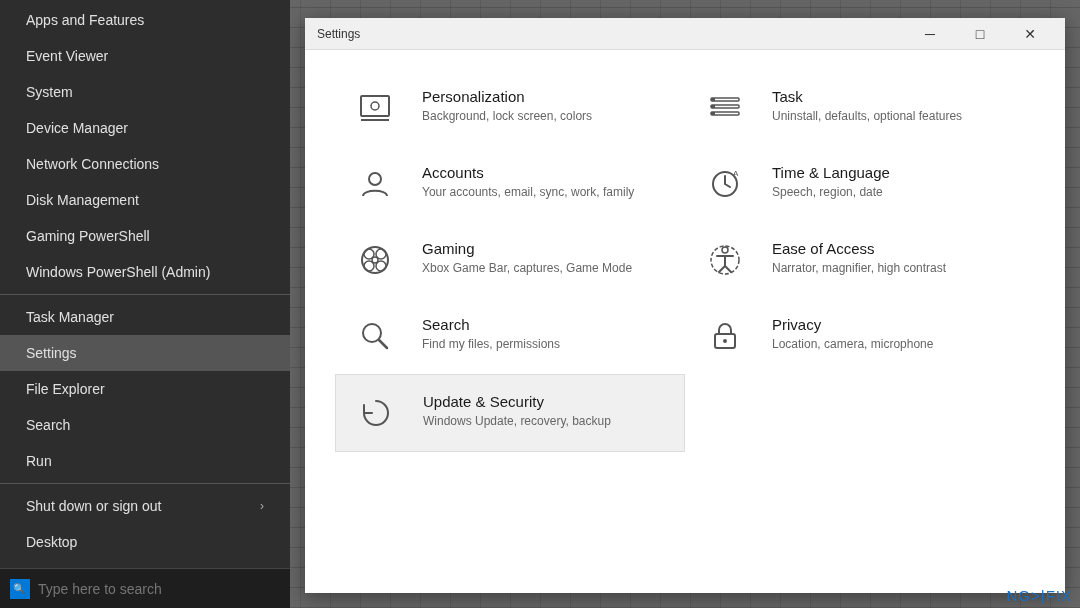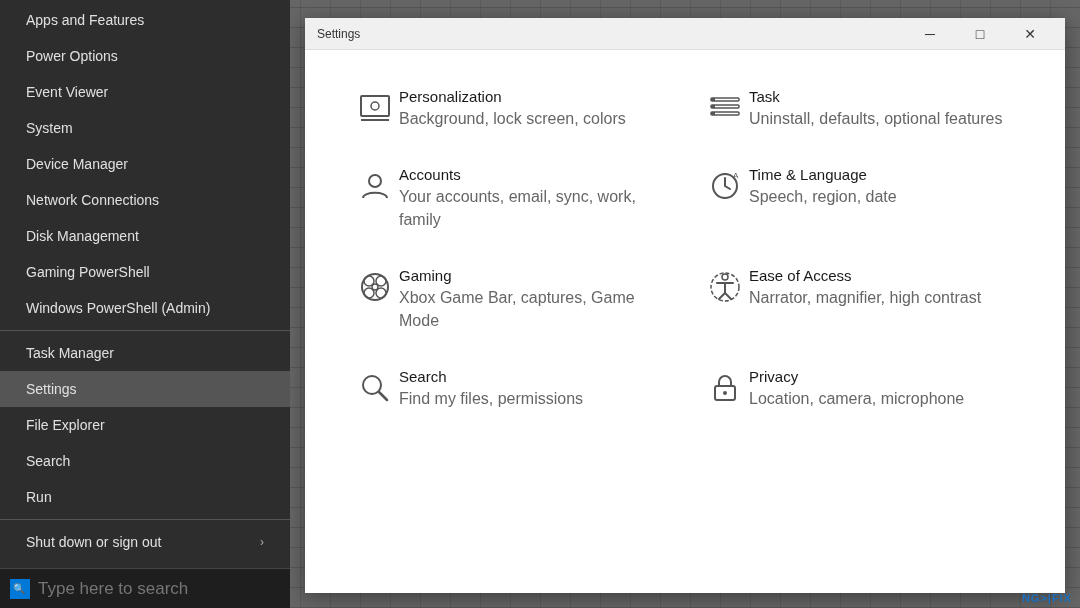--- a/index.html
+++ b/index.html
@@ -86,21 +86,21 @@
       align-items: center;
       justify-content: center;
       font-size: 10px;
       color: white;
     }
 
     .taskbar-search input {
       background: transparent;
       border: none;
       color: #aaa;
-      font-size: 17px;
+      font-size: 14px;
       font-family: 'Segoe UI', Arial, sans-serif;
       outline: none;
       flex: 1;
     }
 
     
     .settings-window {
       position: absolute;
       left: 305px;
       top: 18px;
@@ -155,21 +155,21 @@
       grid-template-columns: 1fr 1fr;
       gap: 0;
       align-content: start;
     }
 
     .settings-item {
       display: flex;
       align-items: flex-start;
       padding: 18px 20px;
       cursor: pointer;
-      gap: 4px;
+      gap: 27px;
     }
 
     .settings-item.highlighted {
       background: #f0f0f0;
       border: 1px solid #ddd;
     }
 
     .settings-icon {
       width: 40px;
       height: 40px;
@@ -188,48 +188,45 @@
     }
 
     .settings-text h3 {
       font-size: 15px;
       font-weight: 400;
       color: #1a1a1a;
       margin-bottom: 3px;
     }
 
     .settings-text p {
-      font-size: 16px;
+      font-size: 12px;
       color: #666;
       line-height: 1.4;
     }
 
     
     .watermark {
       position: absolute;
       bottom: 4px;
       right: 8px;
       color: #1a6fbe;
-      font-size: 11px;
-      font-weight: bold;
+      font-size: 15px;
+      font-weight: normal;
       letter-spacing: 1px;
     }
   </style>
 </head>
 <body>
 
 <div class="bg"></div>
 
 <div class="context-menu">
   <div style="flex:1; overflow:hidden; padding-top:2px;" id="menu-items-container">
       <div class="menu-item">
         <span>Apps and Features</span>
-      </div>
-      <div class="menu-item">
-        <span>Power Options</span>
       </div>
       <div class="menu-item">
         <span>Event Viewer</span>
       </div>
       <div class="menu-item">
         <span>System</span>
       </div>
       <div class="menu-item">
         <span>Device Manager</span>
       </div>
@@ -388,16 +385,28 @@
             <rect x="8" y="16" width="20" height="14" rx="2" stroke-width="2"></rect>
             <path d="M12 16v-4a6 6 0 0 1 12 0v4" stroke-width="2"></path>
             <circle cx="18" cy="23" r="2" fill="#555" stroke="none"></circle>
           </svg>
         </div>
         <div class="settings-text">
           <h3>Privacy</h3>
           <p>Location, camera, microphone</p>
         </div>
       </div>
+      <div class="settings-item highlighted">
+        <div class="settings-icon">
+          <svg viewBox="0 0 36 36">
+            <path d="M18 6 A12 12 0 1 1 6 18" stroke-width="2" stroke-linecap="round" fill="none"></path>
+            <polyline points="6,10 6,18 14,18" stroke-width="2" stroke-linecap="round" stroke-linejoin="round" fill="none"></polyline>
+          </svg>
+        </div>
+        <div class="settings-text">
+          <h3>Update &amp; Security</h3>
+          <p>Windows Update, recovery, backup</p>
+        </div>
+      </div>
     </div>
 </div>
 
 <div class="watermark">NG&gt;|FIX</div>
 
 </body></html>

